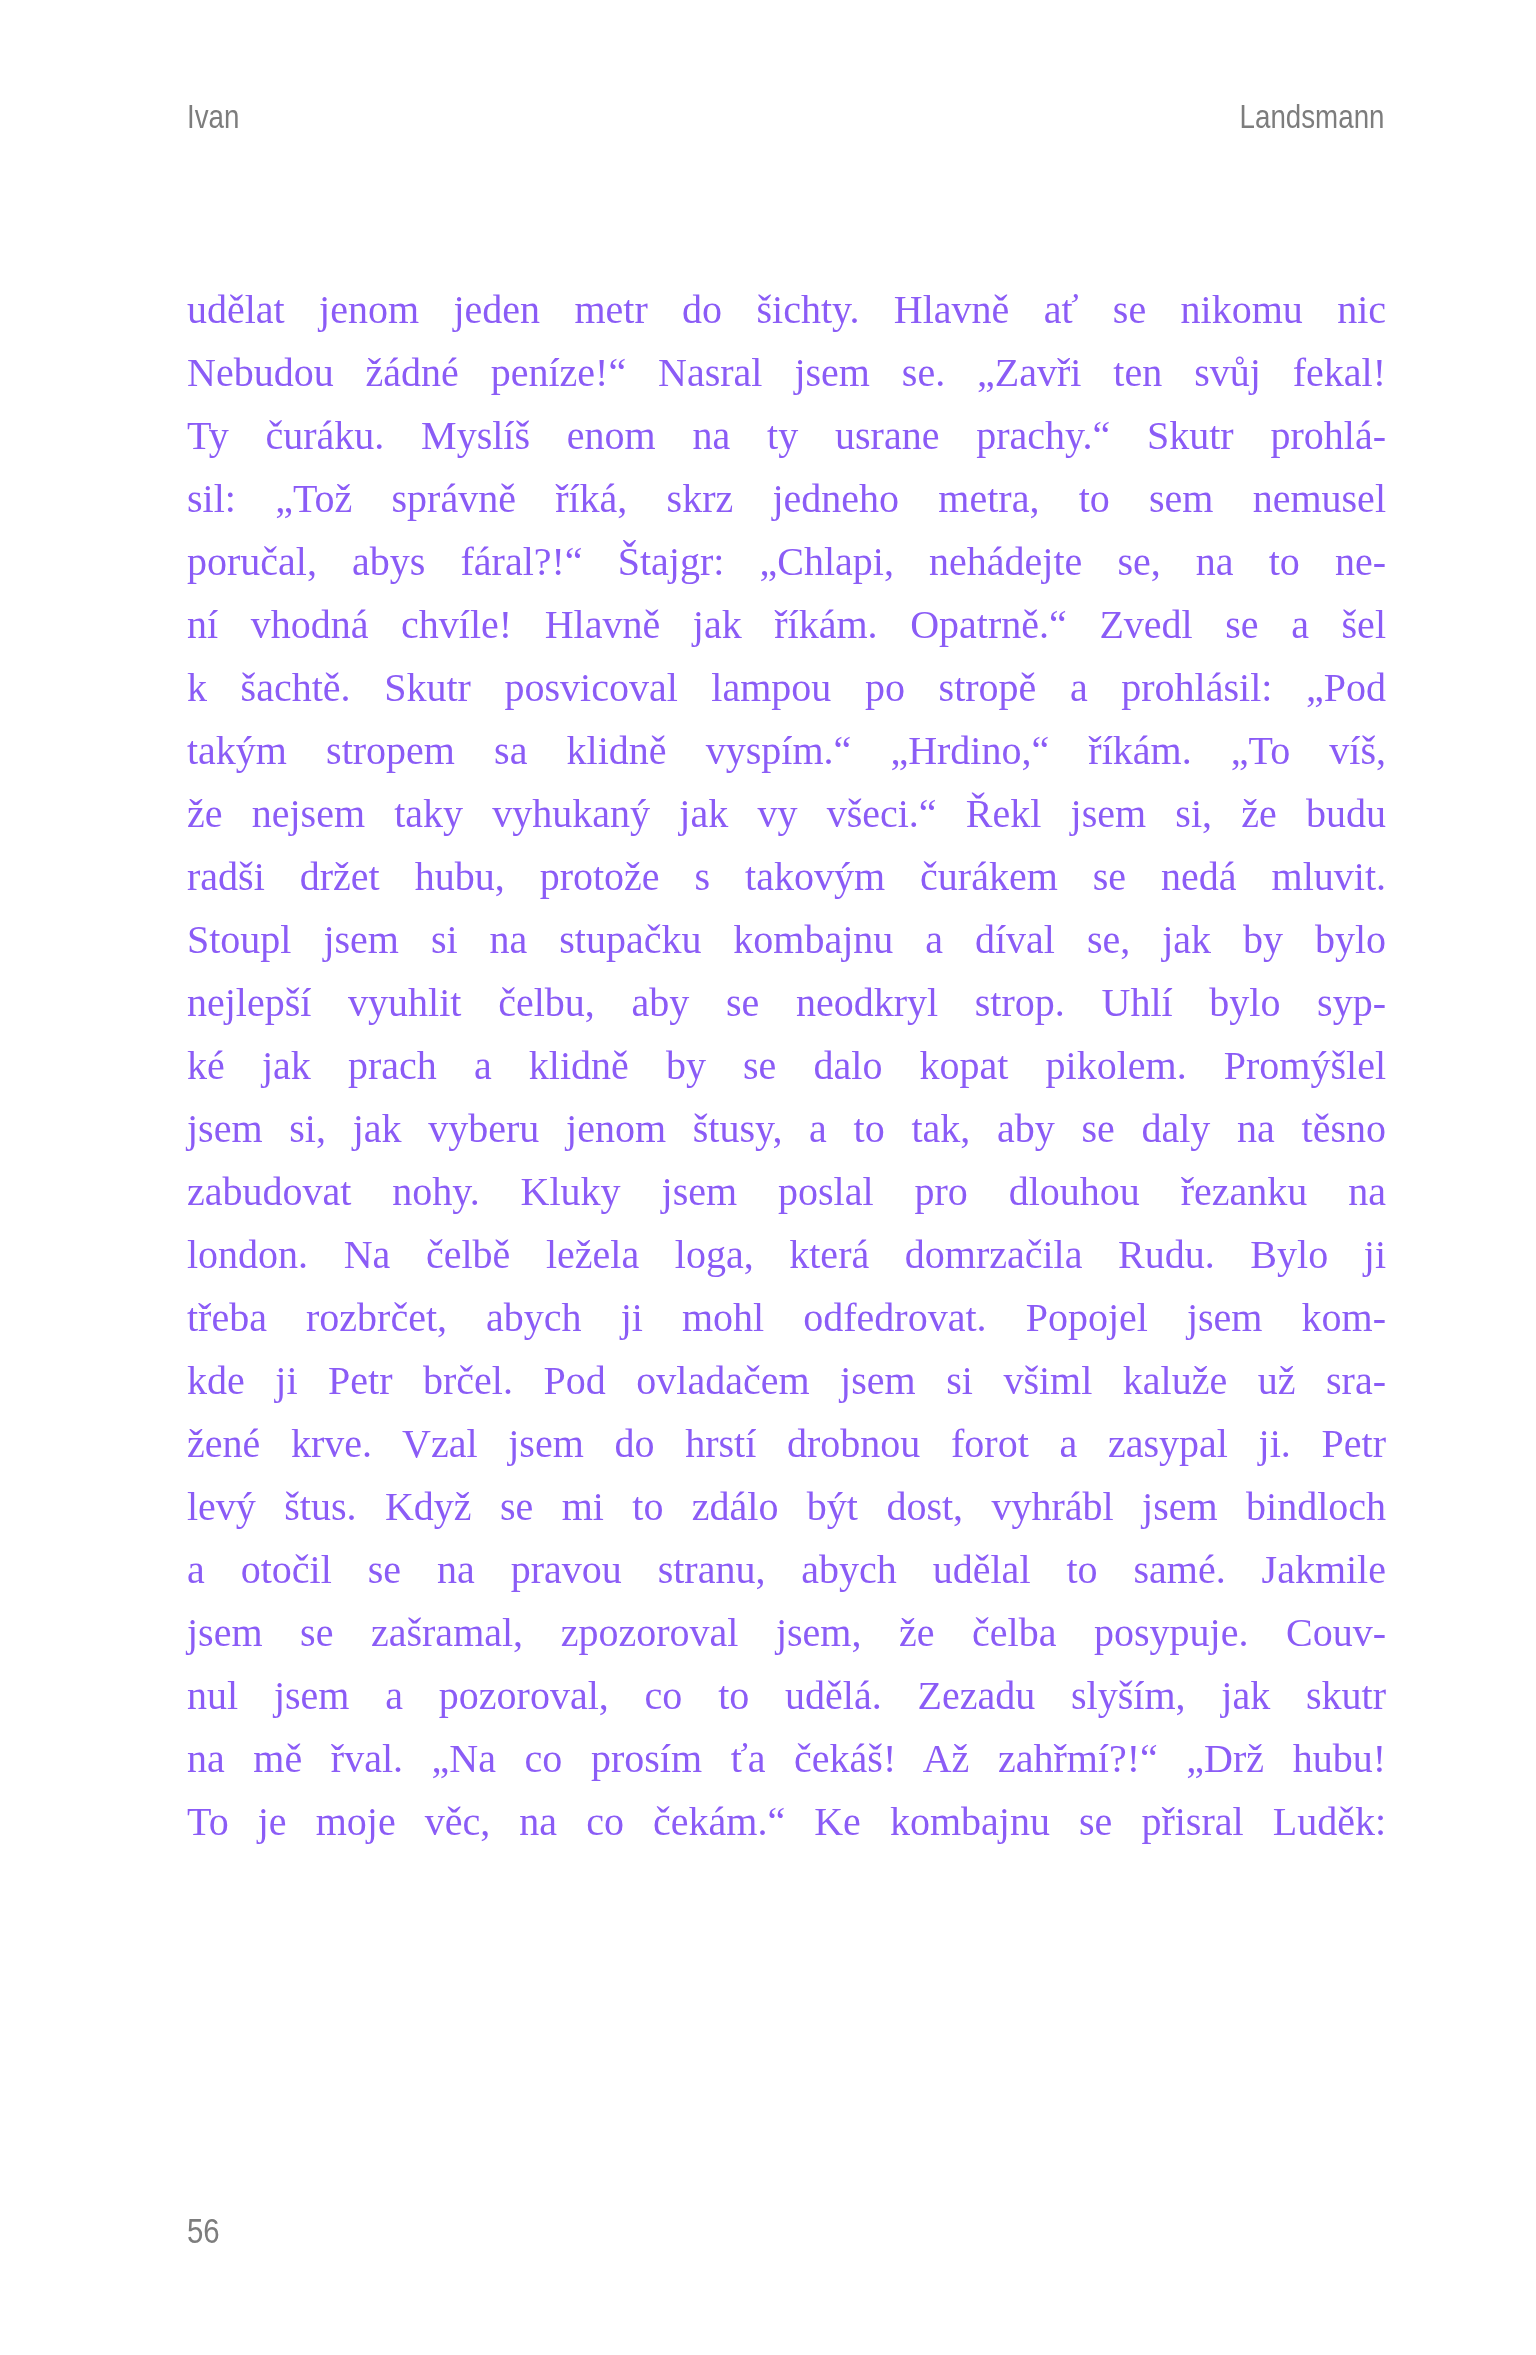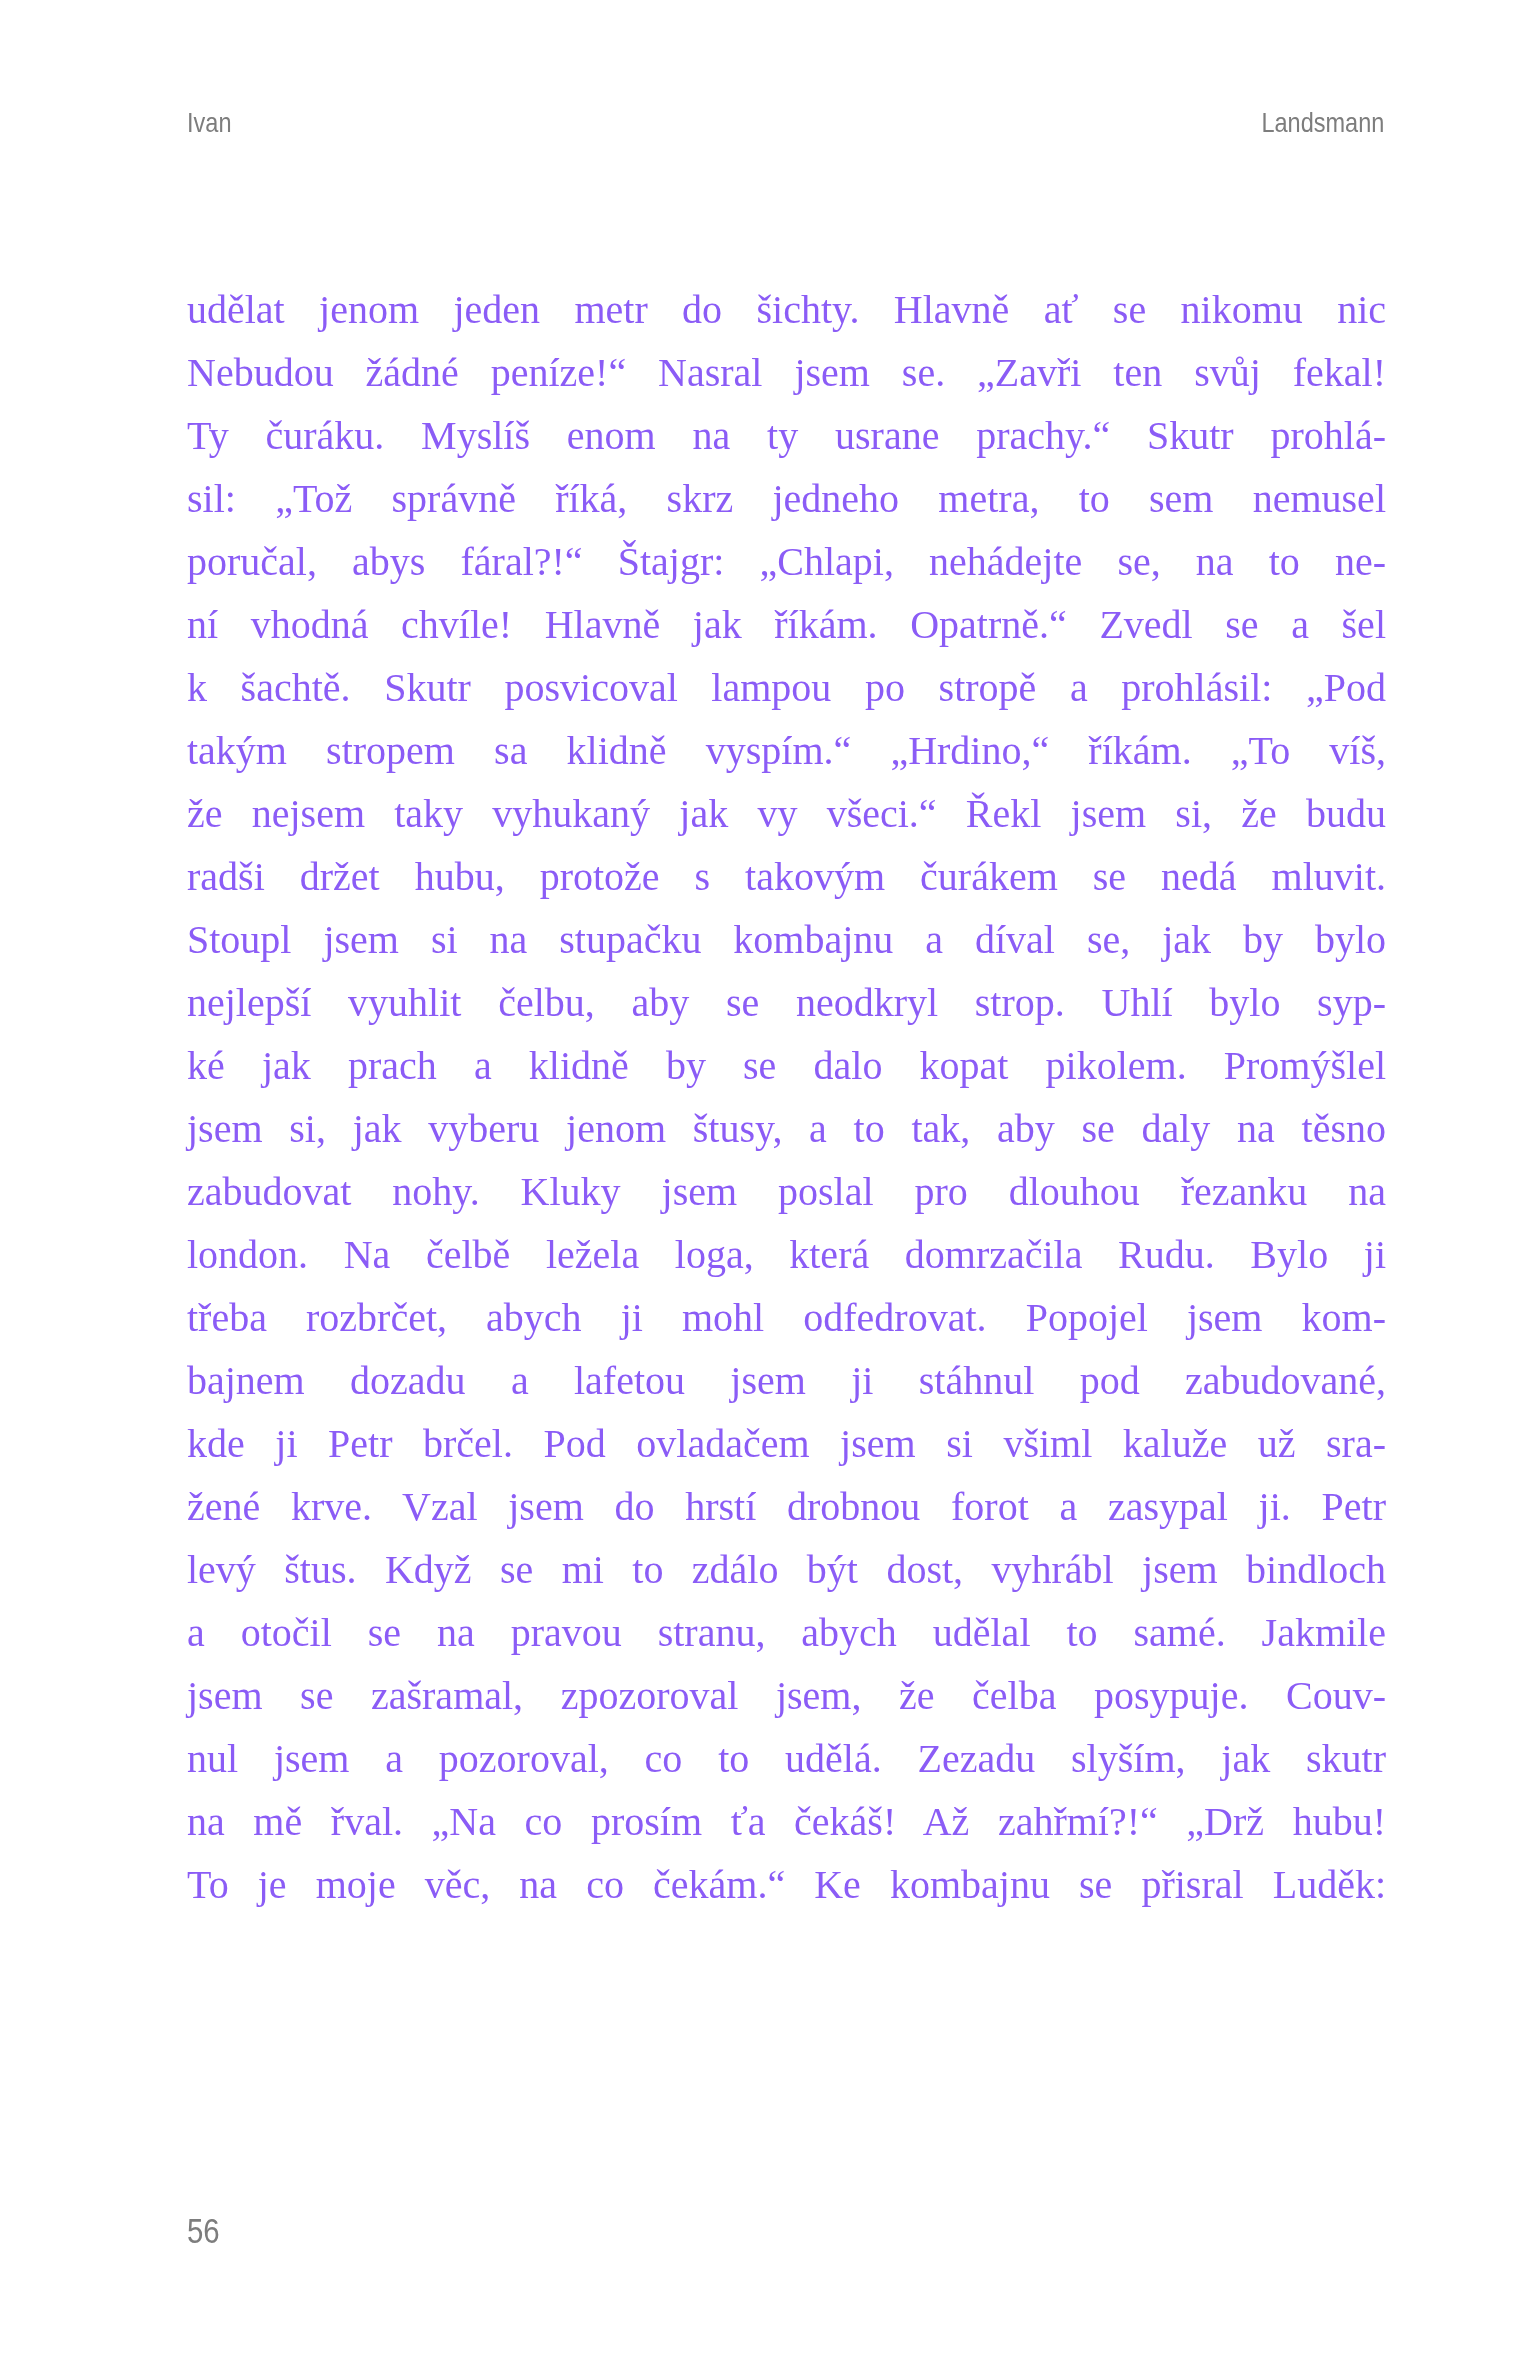--- a/index.html
+++ b/index.html
@@ -6,28 +6,28 @@
   .page {
     position: relative;
     width: 1536px;
     height: 2355px;
     background: #ffffff;
     overflow: hidden;
     font-family: "Liberation Serif", serif;
   }
   .running-header {
     position: absolute;
-    top: 109px;
+    top: 100px;
     left: 187px;
     right: 152px;
     display: flex;
     justify-content: space-between;
     color: #7d7d7d;
     font-family: "Liberation Sans", sans-serif;
-    font-size: 28px;
+    font-size: 33px;
     line-height: 1;
   }
   .running-header .hdr {
     display: inline-block;
     transform: scaleX(0.84);
   }
   .running-header .hdr-left  { transform-origin: left center; }
   .running-header .hdr-right { transform-origin: right center; }
   .body-text {
     position: absolute;
@@ -78,21 +78,20 @@
     <div class="line">takým stropem sa klidně vyspím.“ „Hrdino,“ říkám. „To víš,</div>
     <div class="line">že nejsem taky vyhukaný jak vy všeci.“ Řekl jsem si, že budu</div>
     <div class="line">radši držet hubu, protože s takovým čurákem se nedá mluvit.</div>
     <div class="line">Stoupl jsem si na stupačku kombajnu a díval se, jak by bylo</div>
     <div class="line">nejlepší vyuhlit čelbu, aby se neodkryl strop. Uhlí bylo syp-</div>
     <div class="line">ké jak prach a klidně by se dalo kopat pikolem. Promýšlel</div>
     <div class="line">jsem si, jak vyberu jenom štusy, a to tak, aby se daly na těsno</div>
     <div class="line">zabudovat nohy. Kluky jsem poslal pro dlouhou řezanku na</div>
     <div class="line">london. Na čelbě ležela loga, která domrzačila Rudu. Bylo ji</div>
     <div class="line">třeba rozbrčet, abych ji mohl odfedrovat. Popojel jsem kom-</div>
-    <div class="line">bajnem dozadu a lafetou jsem ji stáhnul pod zabudované,</div>
     <div class="line">kde ji Petr brčel. Pod ovladačem jsem si všiml kaluže už sra-</div>
     <div class="line">žené krve. Vzal jsem do hrstí drobnou forot a zasypal ji. Petr</div>
     <div class="line">levý štus. Když se mi to zdálo být dost, vyhrábl jsem bindloch</div>
     <div class="line">a otočil se na pravou stranu, abych udělal to samé. Jakmile</div>
     <div class="line">jsem se zašramal, zpozoroval jsem, že čelba posypuje. Couv-</div>
     <div class="line">nul jsem a pozoroval, co to udělá. Zezadu slyším, jak skutr</div>
     <div class="line">na mě řval. „Na co prosím ťa čekáš! Až zahřmí?!“ „Drž hubu!</div>
     <div class="line">To je moje věc, na co čekám.“ Ke kombajnu se přisral Luděk:</div>
   </div>
 

